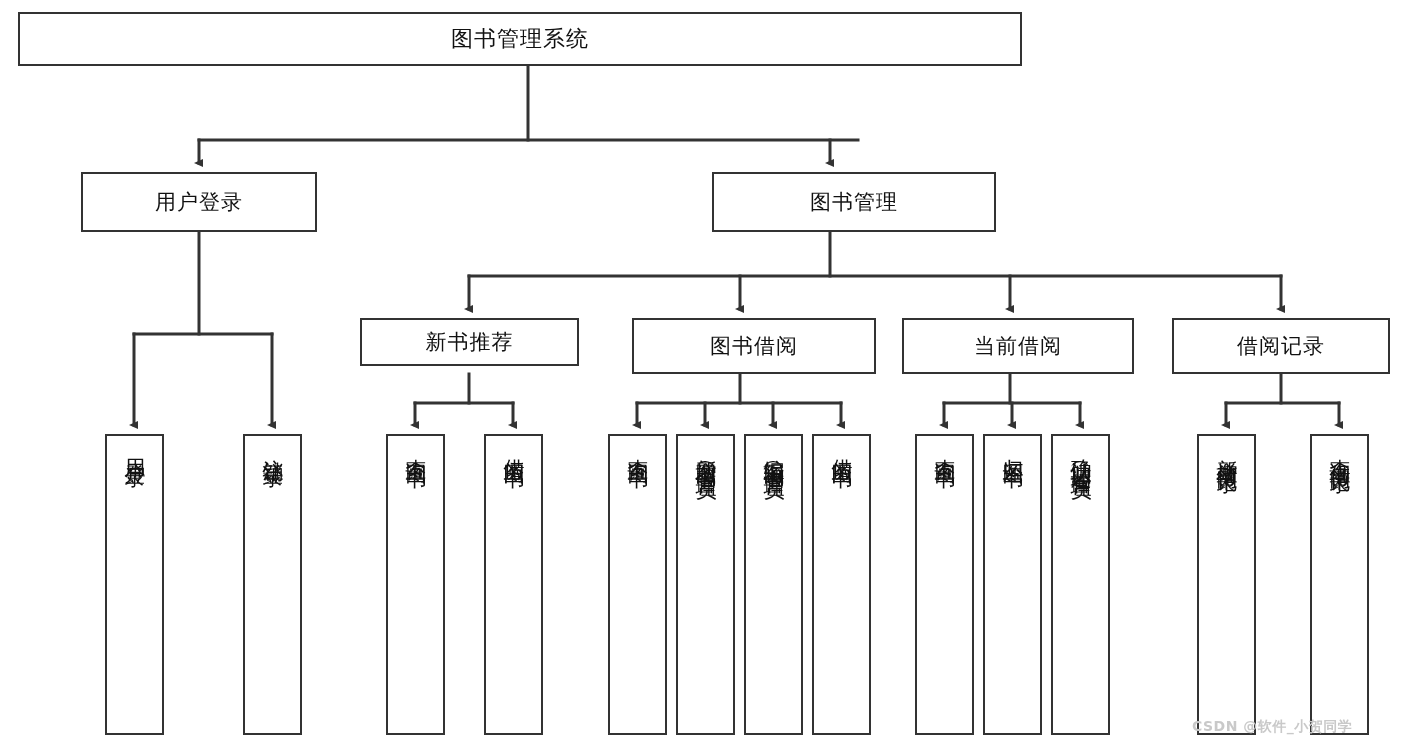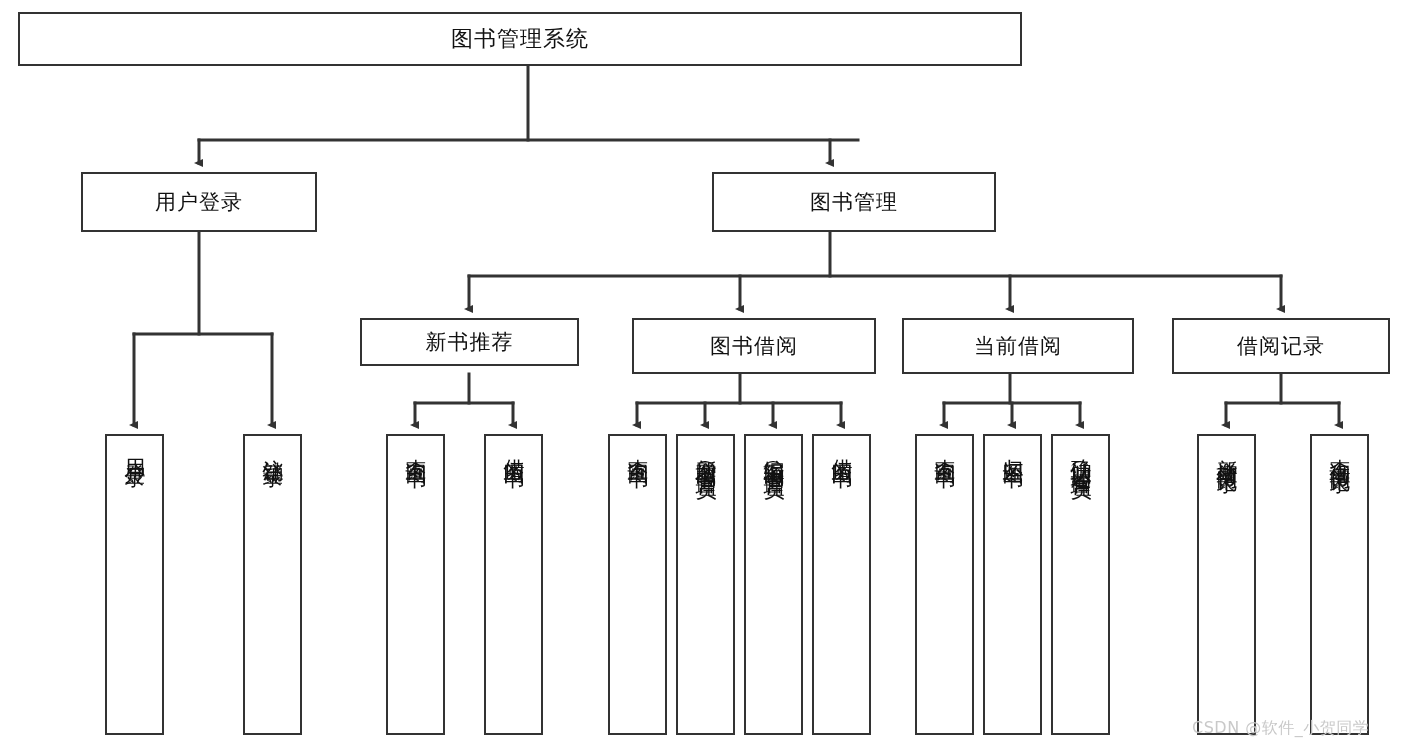--- a/index.html
+++ b/index.html
@@ -60,24 +60,25 @@
   .node.v .label {
     writing-mode: vertical-rl;
     text-orientation: upright;
     font-size: 21px;
     letter-spacing: 3px;
     line-height: 1;
     white-space: nowrap;
   }
   .watermark {
     position: absolute;
-    font-size: 16px;
+    font-size: 14px;
     color: #c9c9c9;
     white-space: nowrap;
     letter-spacing: 0.5px;
+    font-weight: bold;
   }
 </style>
 </head>
 <body>
 
 <div id="canvas">
 
   <svg class="edges" viewBox="0 0 1405 747" xmlns="http://www.w3.org/2000/svg">
     <defs>
       <marker id="arrow" markerWidth="10" markerHeight="10" refX="5" refY="5" orient="auto" markerUnits="userSpaceOnUse">

